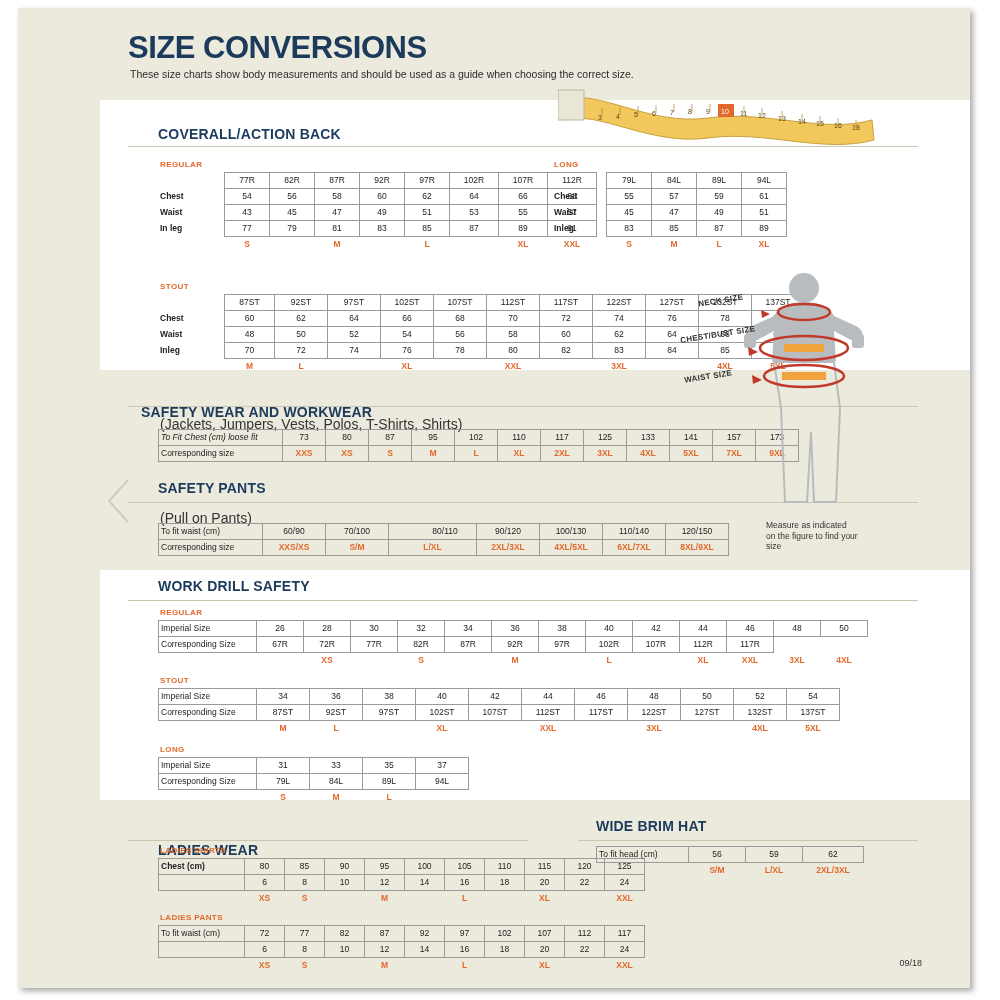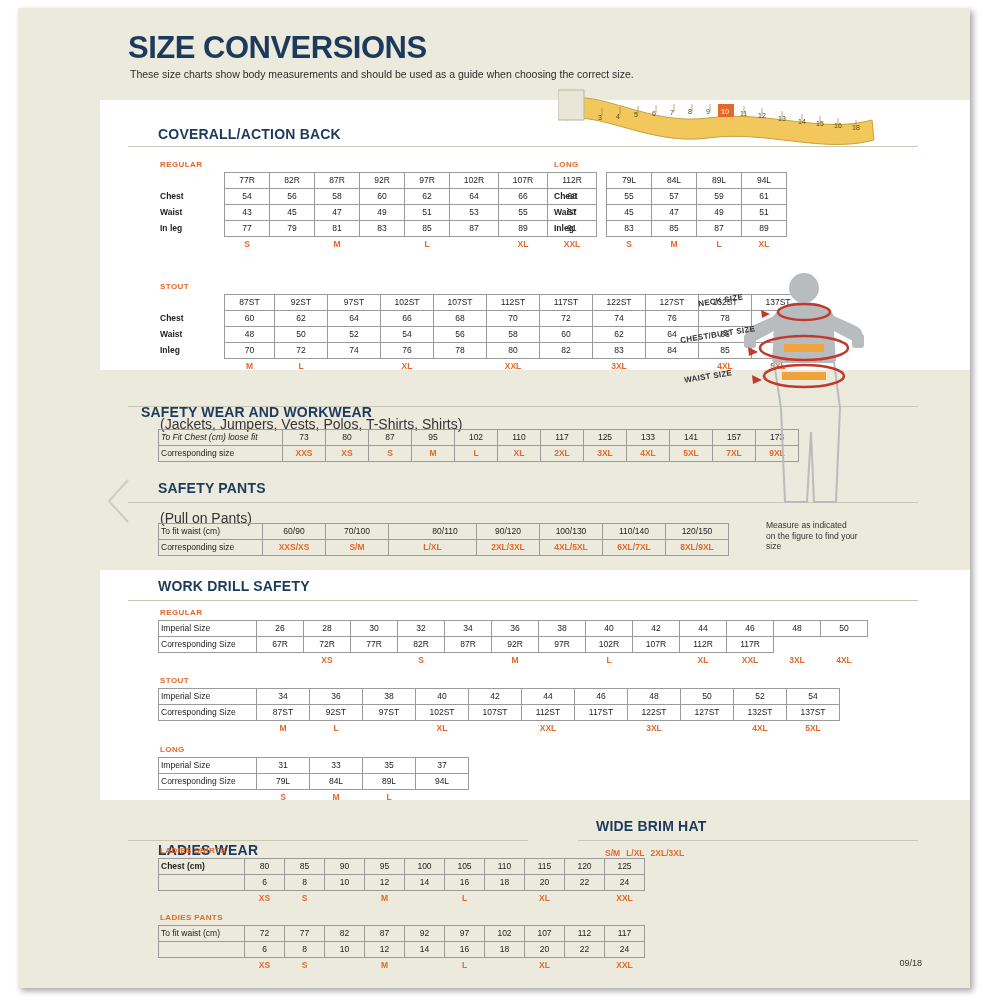--- a/index.html
+++ b/index.html
@@ -589,20 +589,26 @@
           <td class="blank"></td>
           <td class="sz">XXL</td>
         </tr>
       </tbody>
         </table>
 
       <div class="sec-title" style="left:578px;top:810px;">WIDE BRIM HAT</div>
       <div class="hr" style="left:560px;top:832px;width:340px;"></div>
       <table class="grid" style="left:578px;top:838px;">
         <tbody>
+            <tr>
+          <td class="lbl" style="width:86px;border:1px solid #9a9a9a;font-weight:normal;text-align:left;">To fit head (cm)</td>
+          <td style="width:50px;">56</td>
+          <td style="width:50px;">59</td>
+          <td style="width:54px;">62</td>
+        </tr>
         <tr>
           <td class="blank"></td>
           <td class="sz">S/M</td>
           <td class="sz">L/XL</td>
           <td class="sz">2XL/3XL</td>
         </tr>
       </tbody>
         </table>
 
       <div class="footer-code">09/18</div>

